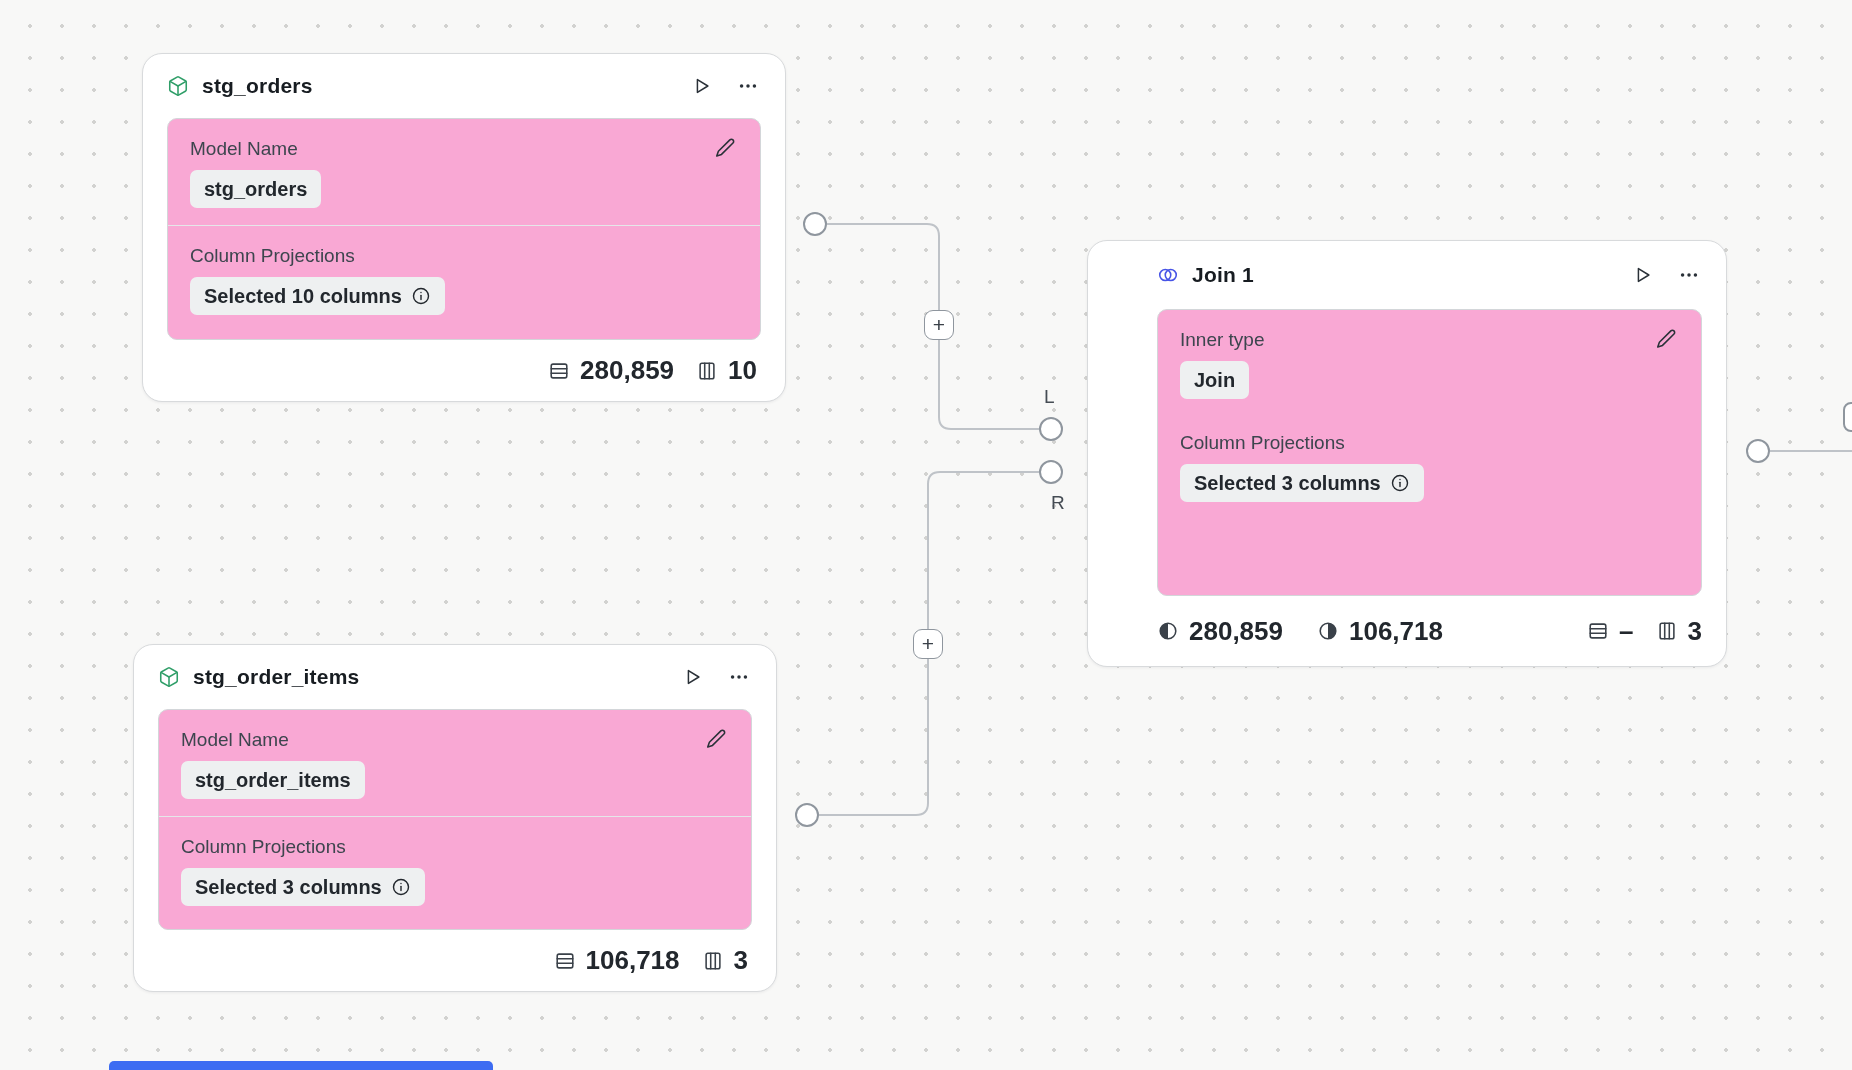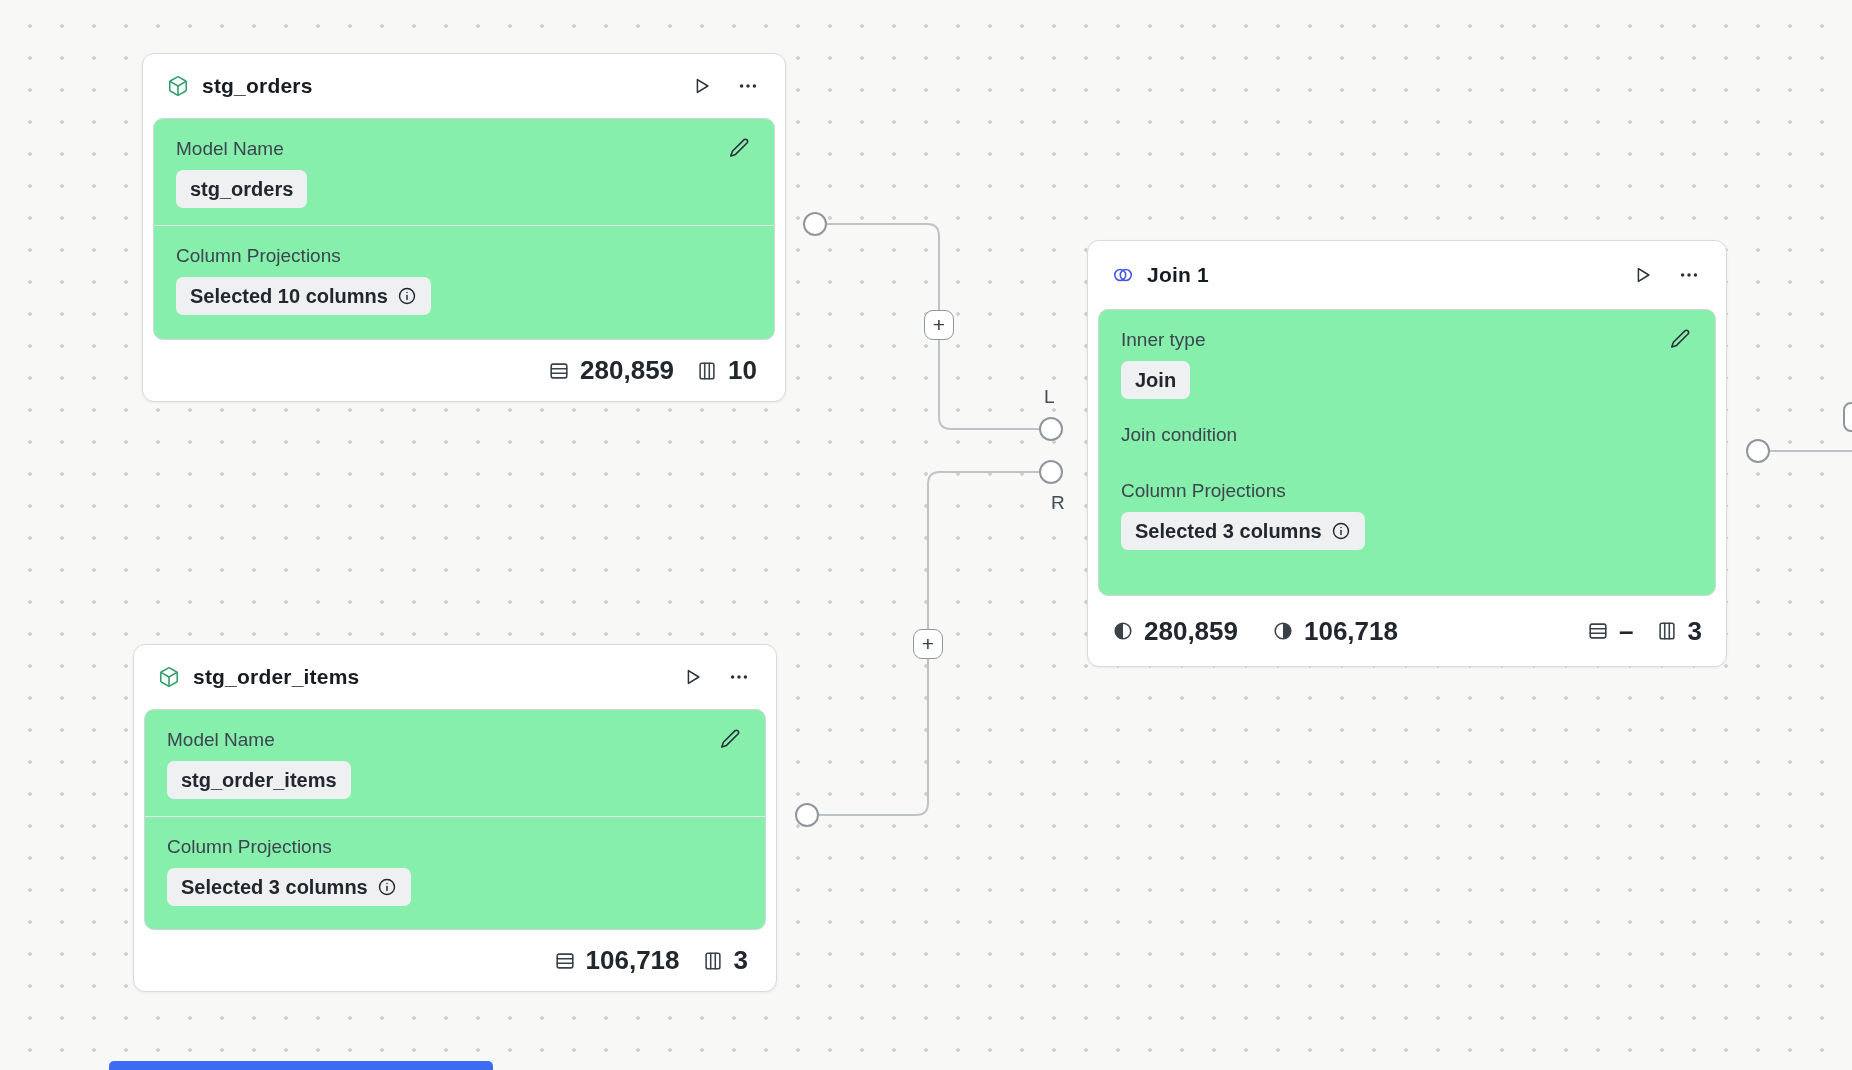--- a/index.html
+++ b/index.html
@@ -9,34 +9,34 @@
     position:absolute; inset:0;
     background-color:var(--bg,#f8f8f7);
     background-image:radial-gradient(circle, var(--dot,#d2d2d0) 1.6px, transparent 1.7px);
     background-size:32px 32px; background-position:14px 10px;
   }
   .edges { position:absolute; inset:0; z-index:1; }
   .edges path { fill:none; stroke:var(--edge,#bfc3c8); stroke-width:2px; }
 
   .node {
     position:absolute; z-index:2; display:flex; flex-direction:column;
-    background:#ffffff; border:1px solid #d8dadc; border-radius:12px;
+    background:#ffffff; border:1px solid #d8dadc; border-radius:20px;
     box-shadow:0 1px 3px rgba(16,24,40,.06);
   }
   .node-header { height:64px; flex:none; display:flex; align-items:center; padding:0 20px 0 24px; }
   .join .node-header { height:68px; }
   .node-ico { margin-right:13px; flex:none; }
   .green { color:var(--green,#2f9e68); }
   .blue  { color:var(--blue,#4754e6); }
   .node-title { font-size:21px; font-weight:700; color:#171c21; letter-spacing:.2px; }
   .header-actions { margin-left:auto; display:flex; align-items:center; gap:12px; }
   .icon-btn { background:none; border:none; width:34px; height:34px; display:flex;
     align-items:center; justify-content:center; color:#2a3138; cursor:pointer; border-radius:6px; }
 
-  .node-card { flex:1; margin:0 10px; background:#86efac; border:1px solid #d3d6d9;
+  .node-card { flex:1; margin:0 24px; background:#f9a8d4; border:1px solid #d3d6d9;
     border-radius:10px; padding:18px 22px 0 22px; overflow:hidden; }
   .field-head { display:flex; align-items:flex-start; justify-content:space-between; }
   .field-head .icon-btn { width:26px; height:26px; margin-top:-2px; }
   .field-label { font-size:19px; color:#3d454e; line-height:24px; }
   .mt { margin-top:18px; }
   .join-gap { margin-top:24px; }
   .join-gap-lg { margin-top:32px; }
   .chip { display:inline-flex; align-items:center; gap:9px; margin-top:9px;
     background:#eef0f1; border-radius:7px; height:38px; padding:0 14px;
     font-size:20px; font-weight:700; color:#22272d; cursor:pointer; }
@@ -228,21 +228,21 @@
       </span>
       <span class="stat">
         <svg class="i">
             <use href="#i-cols"></use>
           </svg>
         <span class="stat-num">3</span>
       </span>
     </footer>
   </section>
 
-  <section class="node join" style="left:1087px;top:240px;width:640px;height:427px;">
+  <section class="node join" style="left:1087px;top:240px;width:640px;height:427px;padding-left:45px;">
     <header class="node-header">
       <svg class="i node-ico blue">
           <use href="#i-venn"></use>
         </svg>
       <h2 class="node-title">Join 1</h2>
       <div class="header-actions">
         <button class="icon-btn">
           <svg class="i play">
               <use href="#i-play"></use>
             </svg>
@@ -259,21 +259,20 @@
         <span class="field-label">Inner type</span>
         <button class="icon-btn">
           <svg class="i">
               <use href="#i-pencil"></use>
             </svg>
         </button>
       </div>
       <div class="chip">
         <span>Join</span>
       </div>
-      <div class="field-label join-gap">Join condition</div>
       <div class="field-label join-gap-lg">Column Projections</div>
       <div class="chip">
         <span>Selected 3 columns</span>
         <svg class="i sm">
             <use href="#i-info"></use>
           </svg>
       </div>
     </div>
     <footer class="node-footer">
       <span class="stat">

